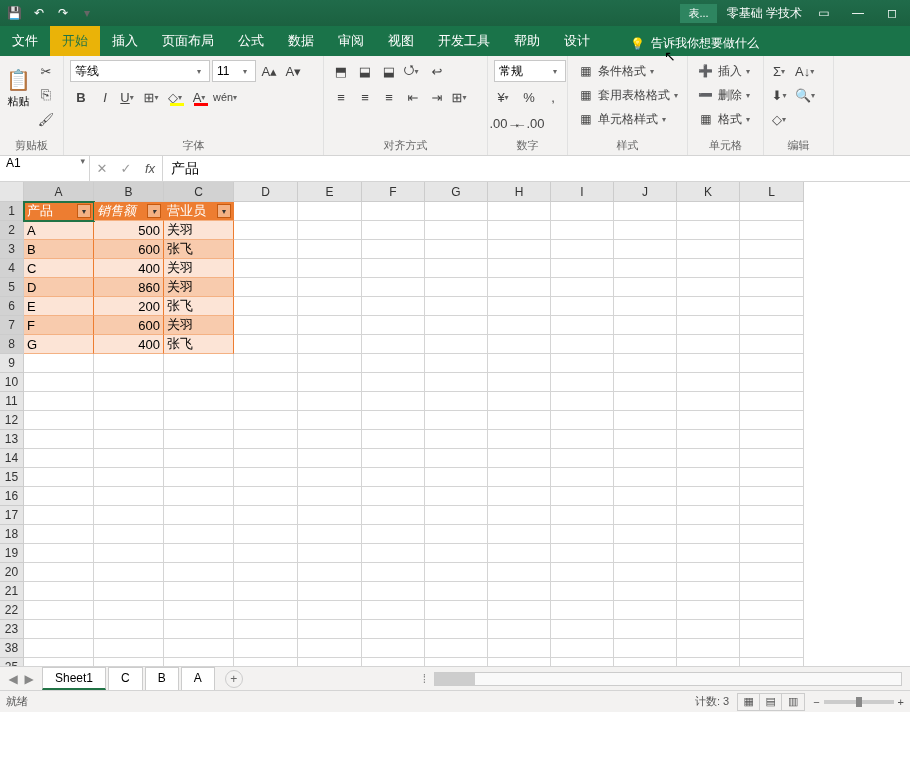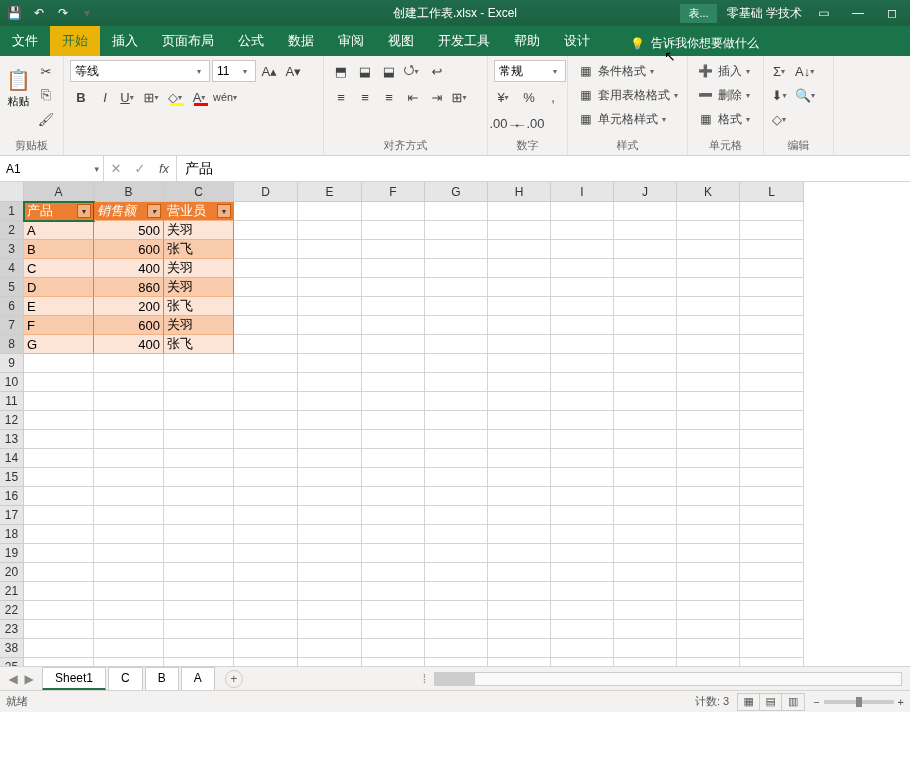--- a/index.html
+++ b/index.html
@@ -27,21 +27,21 @@
 .col { display: flex; flex-direction: column; gap: 2px; }
 .row { display: flex; gap: 2px; align-items: center; justify-content: flex-end; }
 .iconbtn { width: 22px; height: 22px; display: flex; align-items: center; justify-content: center; border: 1px solid transparent; font-size: 13px; color: #444; }
 .dd { width: 8px; font-size: 8px; color: #666; }
 .combo { border: 1px solid #c8c8c8; background: #fff; height: 22px; display: flex; align-items: center; padding: 0 4px; font-size: 12px; }
 .bigbtn { width: 36px; height: 56px; display: flex; flex-direction: column; align-items: center; justify-content: center; font-size: 11px; gap: 2px; }
 .menuitem { height: 22px; display: flex; align-items: center; gap: 4px; padding: 0 4px; font-size: 12px; color: #444; white-space: nowrap; }
 .menuitem .micon { width: 16px; height: 16px; display: inline-flex; align-items: center; justify-content: center; }
 
 .formula-bar { height: 26px; display: flex; border-bottom: 1px solid #d4d4d4; align-items: stretch; }
-.namebox { width: 104px; border-right: 1px solid #d4d4d4; display: flex; align-items: center; padding: 0 6px; position: relative; }
+.namebox { width: 90px; border-right: 1px solid #d4d4d4; display: flex; align-items: flex-start; padding: 0 6px; position: relative; }
 .namebox .ndd { position: absolute; right: 4px; font-size: 9px; color: #666; }
 .fx-btns { display: flex; align-items: center; border-right: 1px solid #d4d4d4; }
 .fx-btns span { width: 24px; text-align: center; color: #999; font-size: 13px; }
 .fx-btns .fx { font-style: italic; color: #555; }
 .formula-input { flex: 1; display: flex; align-items: center; padding: 0 8px; font-size: 14px; }
 
 .grid-wrap { position: relative; height: 484px; overflow: hidden; }
 .corner { position: absolute; left: 0; top: 0; width: 24px; height: 20px; background: #e6e6e6; border-right: 1px solid #ccc; border-bottom: 1px solid #ccc; }
 .col-headers { position: absolute; left: 24px; top: 0; height: 20px; display: flex; }
 .ch { background: #e6e6e6; border-right: 1px solid #ccc; border-bottom: 1px solid #ccc; display: flex; align-items: center; justify-content: center; font-size: 12px; color: #333; }
@@ -81,21 +81,20 @@
 </head>
 <body>
 
 <div class="titlebar">
   <div class="qat">
     <span>💾</span>
     <span>↶</span>
     <span>↷</span>
     <span class="dd">▾</span>
   </div>
-  <div class="title">创建工作表.xlsx - Excel</div>
   <div class="right">
     <span class="tools-tab">表...</span>
     <span style="font-size:12px;">零基础 学技术</span>
     <span class="winbtn">▭</span>
     <span class="winbtn">—</span>
     <span class="winbtn">◻</span>
   </div>
 </div>
 
 <div class="tabs">
@@ -162,20 +161,21 @@
           </span>
         <span class="iconbtn">⊞<span class="dd">▾</span></span>
         <span class="iconbtn" style="position:relative;">◇<span style="position:absolute;bottom:1px;left:3px;width:14px;height:3px;background:#ffff00;"></span><span class="dd">▾</span></span>
         <span class="iconbtn" style="position:relative;">A<span style="position:absolute;bottom:1px;left:3px;width:14px;height:3px;background:#ff0000;"></span><span class="dd">▾</span></span>
         <span class="iconbtn">
             <sup>wén</sup>
             <span class="dd">▾</span>
           </span>
       </div>
     </div>
+    <div class="group-label">字体</div>
   </div>
 
   <div class="group" style="width:164px;">
     <div class="group-body col" style="gap:4px;">
       <div class="row">
         <span class="iconbtn">⬒</span>
         <span class="iconbtn">⬓</span>
         <span class="iconbtn">⬓</span>
         <span class="iconbtn">⭯<span class="dd">▾</span></span>
         <span class="iconbtn">↩</span>

